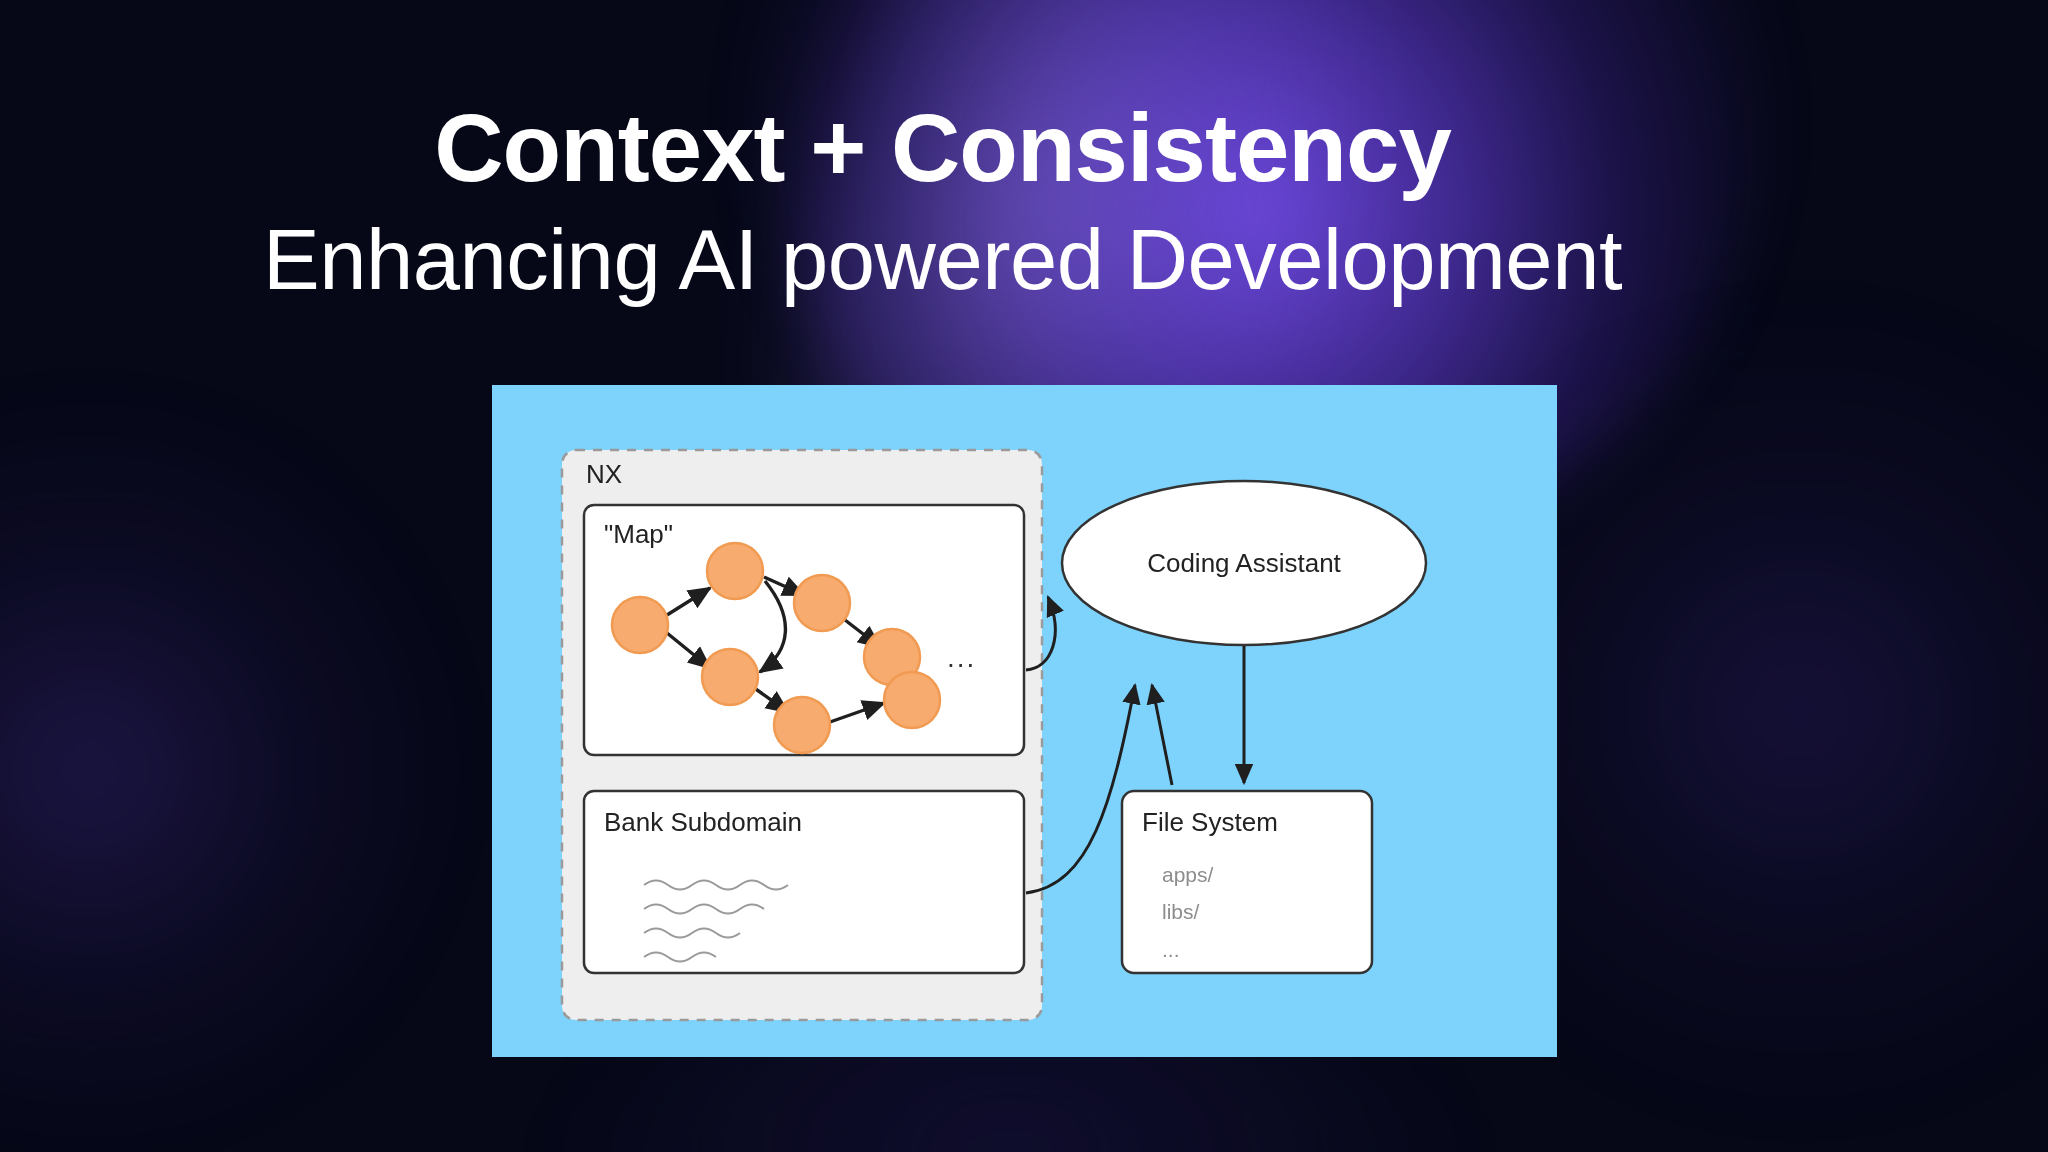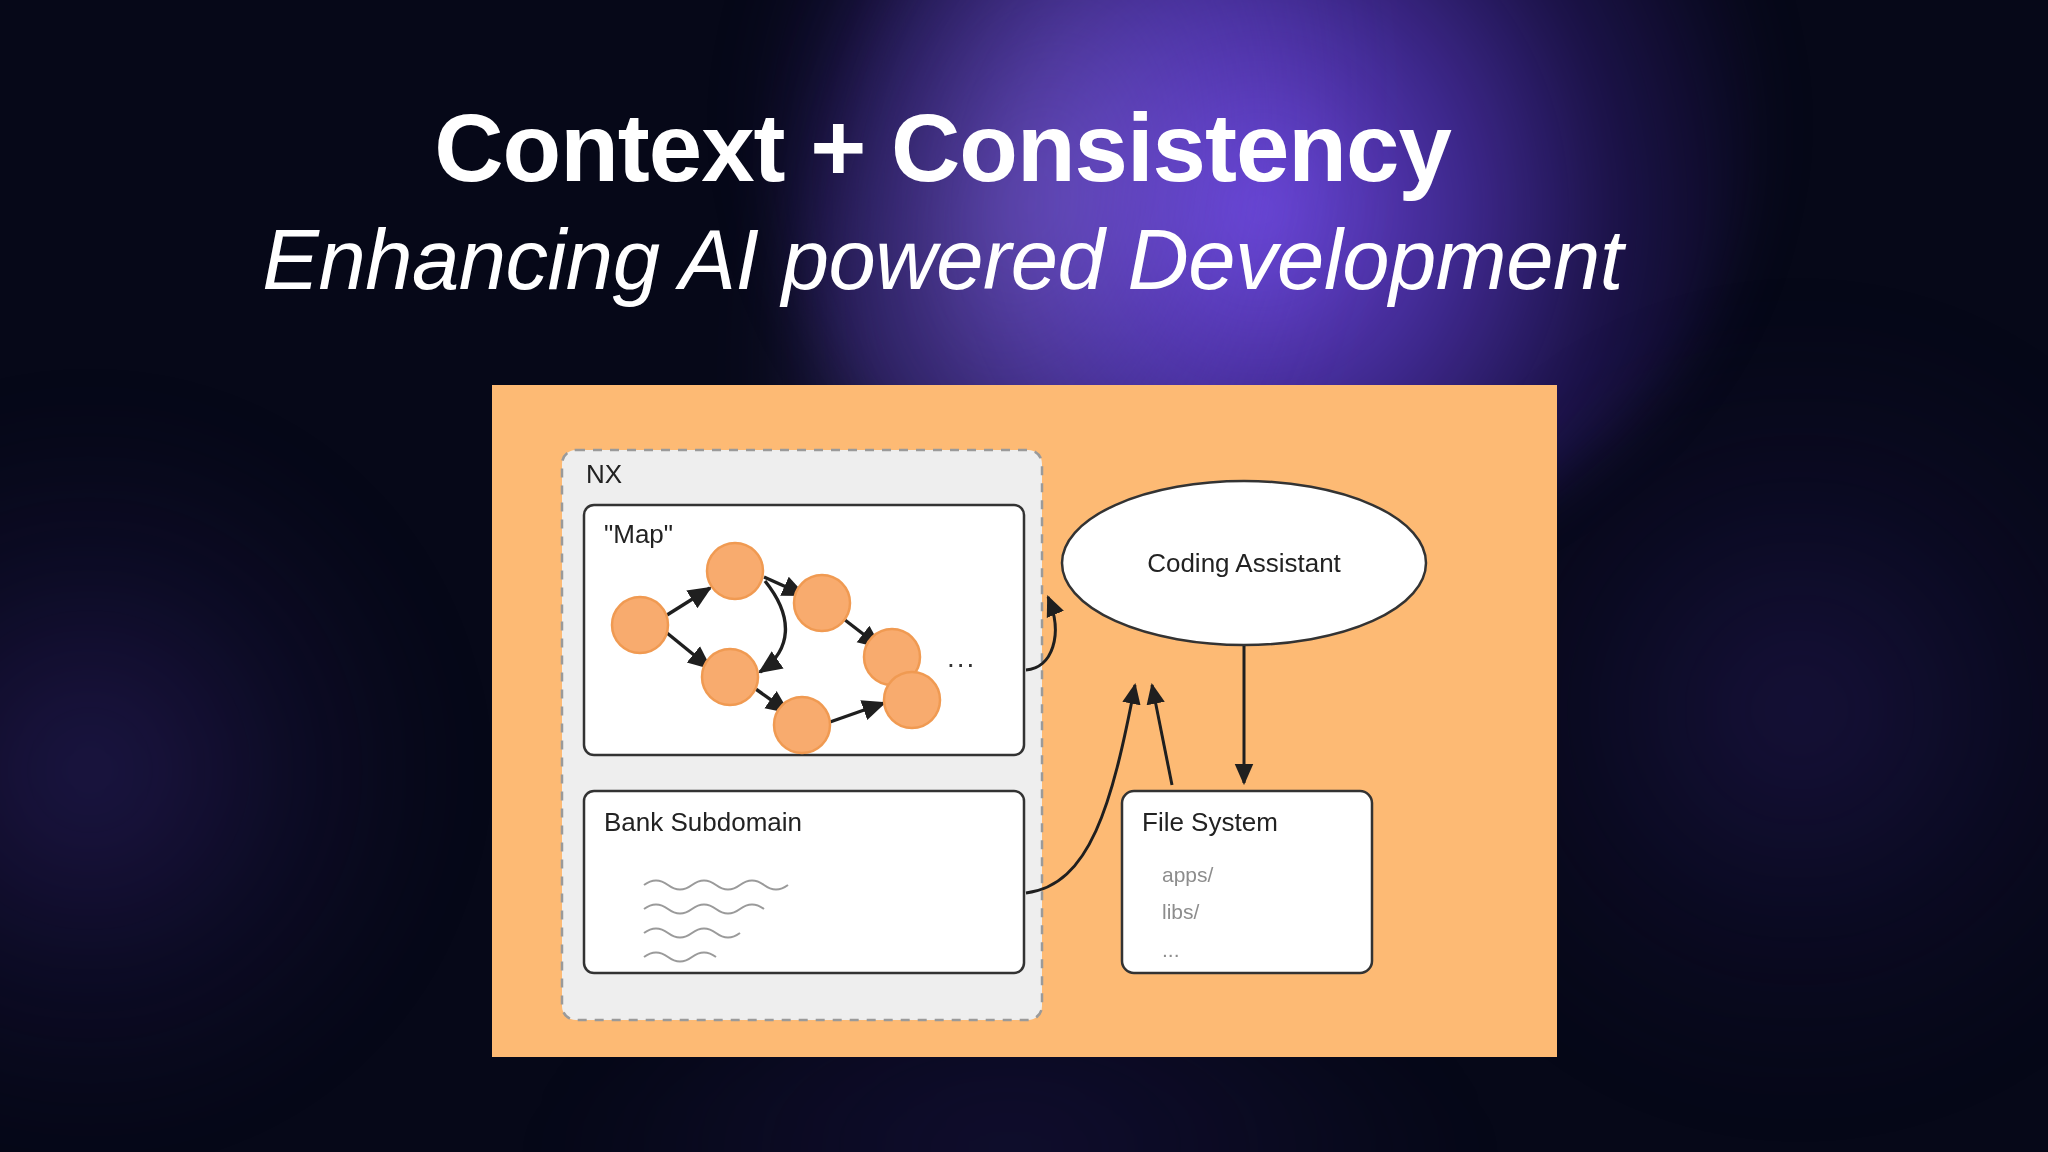--- a/index.html
+++ b/index.html
@@ -55,26 +55,26 @@
   
   #headings{position:absolute;left:0;top:0;width:1885px;text-align:center;}
   #title{
     margin:0;padding-top:98px;
     font-size:96px;font-weight:bold;color:#ffffff;
     letter-spacing:-1px;line-height:1.05;
   }
   #subtitle{
     margin:0;padding-top:16px;
     font-size:85px;font-weight:400;color:#ffffff;
-    letter-spacing:-.5px;line-height:1.05;font-style:italic;
+    letter-spacing:-.5px;line-height:1.05;
   }
   
   #panel{
     position:absolute;left:492px;top:385px;width:1065px;height:672px;
-    background:#fdba74;
+    background:#7dd3fc;
     text-align:right;
   }
   #diagram{position:absolute;left:0;top:0;width:1065px;height:672px;}
   svg text{font-family:"Liberation Sans",sans-serif;}
 </style>
 </head>
 <body>
 
 <div id="bg">
   <div class="glow glow-main"></div>

